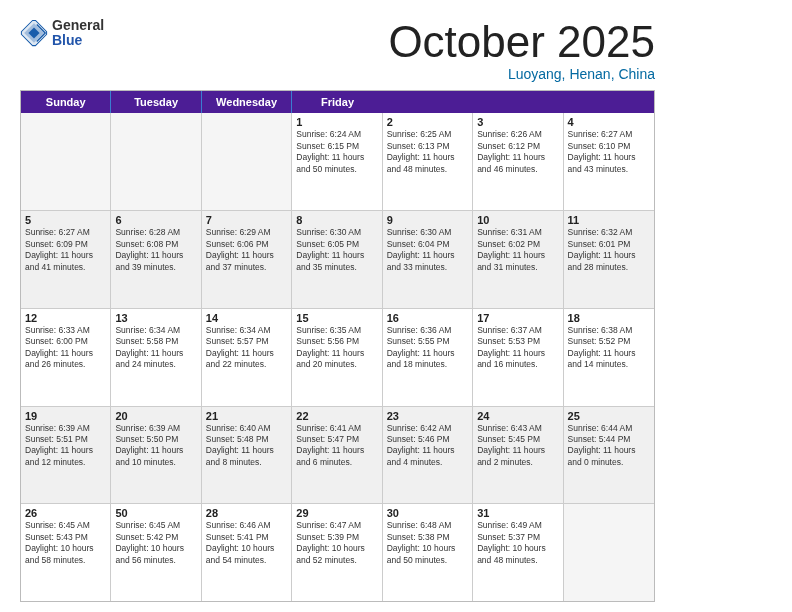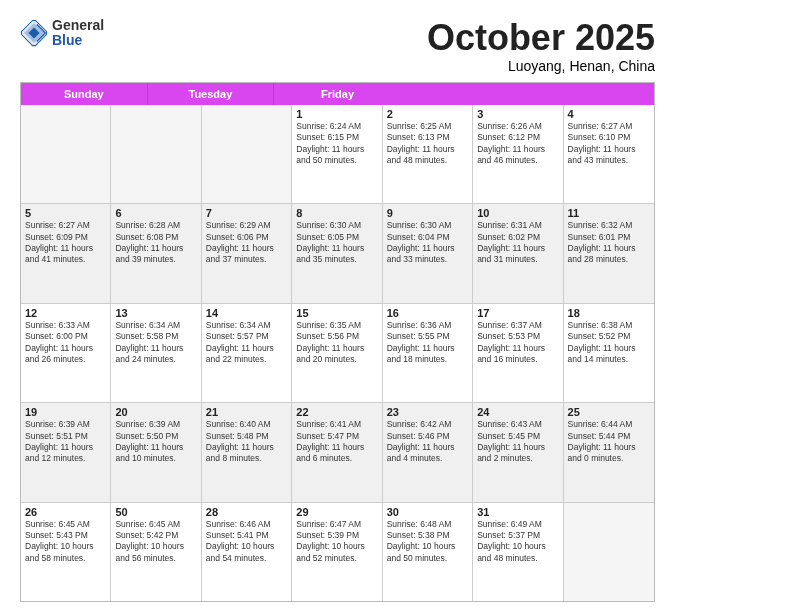--- a/index.html
+++ b/index.html
@@ -38,39 +38,39 @@
     .logo-general { color: #333; }
     .logo-blue { color: #2255aa; }
     .logo-icon {
       width: 28px;
       height: 28px;
     }
     .title-block {
       text-align: right;
     }
     .month-title {
-      font-size: 36px;
-      font-weight: bold;
+      font-size: 44px;
+      font-weight: normal;
       color: #222;
       line-height: 1.1;
     }
     .subtitle {
       font-size: 14px;
-      color: #000000;
+      color: #0369a1;
     }
     .calendar {
       flex: 1;
       display: flex;
       flex-direction: column;
       border: 1px solid #bbb;
     }
     .cal-header-row {
       display: grid;
-      grid-template-columns: repeat(5, 1fr);
-      background: #d946ef;
+      grid-template-columns: repeat(7, 1fr);
+      background: #4c1d95;
     }
     .cal-header-cell {
       color: #fff;
       font-size: 11px;
       font-weight: bold;
       text-align: center;
       padding: 5px 2px;
       border-right: 1px solid #3a7dd0;
     }
     .cal-header-cell:last-child { border-right: none; }
@@ -132,20 +132,21 @@
     <div class="title-block">
       <div class="month-title">October 2025</div>
       <div class="subtitle">Luoyang, Henan, China</div>
     </div>
   </div>
 
   <div class="calendar">
     <div class="cal-header-row">
     <div class="cal-header-cell">Sunday</div>
         <div class="cal-header-cell">Tuesday</div>
+        <div class="cal-header-cell">Wednesday</div>
         <div class="cal-header-cell">Friday</div>
       </div>
     <div class="cal-body">
     <div class="cal-row">
           <div class="cal-cell empty"></div>
           <div class="cal-cell empty"></div>
           <div class="cal-cell empty"></div>
           <div class="cal-cell">
             <span class="day-num">1</span>
             <div class="cell-text">Sunrise: 6:24 AM<br>Sunset: 6:15 PM<br>Daylight: 11 hours<br>and 50 minutes.</div>

